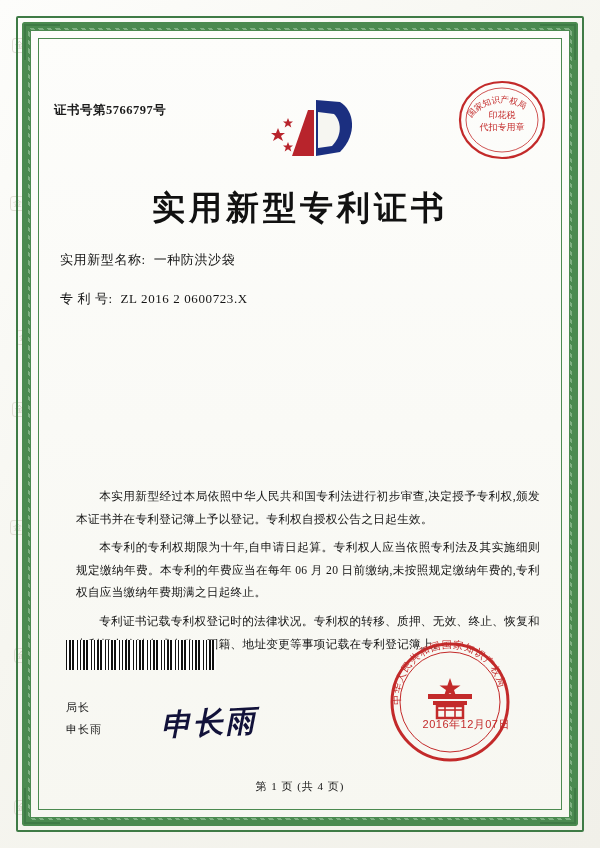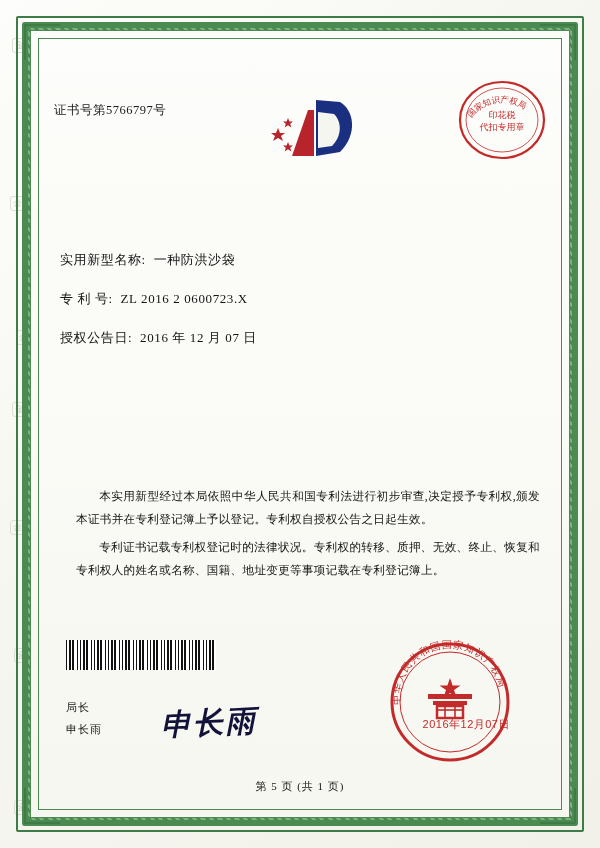--- a/index.html
+++ b/index.html
@@ -91,20 +91,21 @@
   .content{
     position:absolute;
     left:46px;top:46px;right:46px;bottom:46px;
   }
 
   
   .cert-no{
     position:absolute;left:8px;top:56px;
     font-size:12.5px;color:#1b1b1b;
     letter-spacing:.5px;
+    font-weight:bold;
   }
   .logo{
     position:absolute;left:216px;top:44px;width:110px;height:84px;
   }
   .red-seal{
     position:absolute;right:6px;top:28px;
     width:92px;height:92px;
   }
   .title{
     position:absolute;left:0;right:0;top:140px;
@@ -252,38 +253,36 @@
         <ellipse cx="46" cy="46" rx="36" ry="32" fill="none" stroke="#c32a2a" stroke-width="0.8"></ellipse>
         <path id="arcTop" d="M12,50 A36,32 0 0 1 80,50" fill="none"></path>
         <text font-size="8.5" fill="#c32a2a" font-family="DejaVu Sans, sans-serif">
           <textPath href="#arcTop" startOffset="8%">国家知识产权局</textPath>
         </text>
         <text x="46" y="44" font-size="9" fill="#c32a2a" text-anchor="middle" font-family="DejaVu Sans, sans-serif">印花税</text>
         <text x="46" y="56" font-size="9" fill="#c32a2a" text-anchor="middle" font-family="DejaVu Sans, sans-serif">代扣专用章</text>
       </svg>
     </div>
 
+    <div class="title">实用新型专利证书</div>
 
     <div class="fields">
       <div class="frow">
         <span class="flabel">实用新型名称:</span>
         <span class="fvalue">一种防洪沙袋</span>
       </div>
       <div class="frow">
         <span class="flabel">专 利 号:</span>
         <span class="fvalue">ZL 2016 2 0600723.X</span>
       </div>
-      <div class="frow">
-        <span class="flabel">授权公告日:</span>
-        <span class="fvalue">2016 年 12 月 07 日</span>
-      </div>
     </div>
 
     <div class="body-text">
       <p>本实用新型经过本局依照中华人民共和国专利法进行初步审查,决定授予专利权,颁发本证书并在专利登记簿上予以登记。专利权自授权公告之日起生效。</p>
+      <p>本专利的专利权期限为十年,自申请日起算。专利权人应当依照专利法及其实施细则规定缴纳年费。本专利的年费应当在每年 06 月 20 日前缴纳,未按照规定缴纳年费的,专利权自应当缴纳年费期满之日起终止。</p>
       <p>专利证书记载专利权登记时的法律状况。专利权的转移、质押、无效、终止、恢复和专利权人的姓名或名称、国籍、地址变更等事项记载在专利登记簿上。</p>
     </div>
 
     <div class="barcode"></div>
 
     <div class="sig-block">
       <div>局长</div>
       <div>申长雨</div>
     </div>
     <div class="handwrite">申长雨</div>
@@ -302,15 +301,15 @@
           <rect x="-13" y="6" width="26" height="12" fill="none" stroke="#c32a2a" stroke-width="2.5"></rect>
           <polygon points="0,-22 2.6,-14.5 10.5,-14.5 4,-10 6.5,-2.5 0,-7 -6.5,-2.5 -4,-10 -10.5,-14.5 -2.6,-14.5" fill="#c32a2a"></polygon>
           <line x1="-13" y1="10" x2="13" y2="10" stroke="#c32a2a" stroke-width="1.6"></line>
           <line x1="-5" y1="6" x2="-5" y2="18" stroke="#c32a2a" stroke-width="1.6"></line>
           <line x1="5" y1="6" x2="5" y2="18" stroke="#c32a2a" stroke-width="1.6"></line>
         </g>
       </svg>
     </div>
     <div class="seal-date">2016年12月07日</div>
 
-    <div class="footer">第 5 页 (共 1 页)</div>
+    <div class="footer">第 1 页 (共 4 页)</div>
   </div>
 </div>
 
 </body></html>

